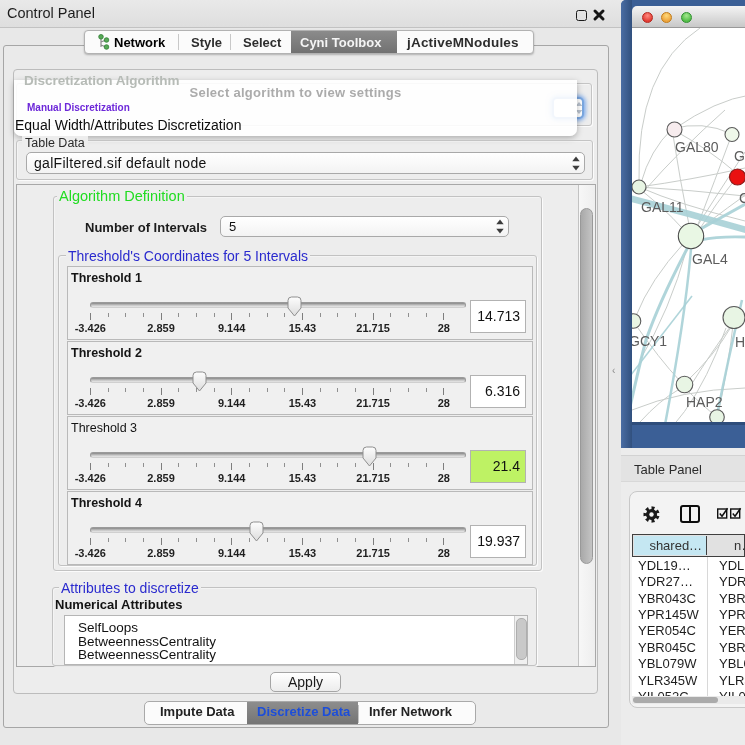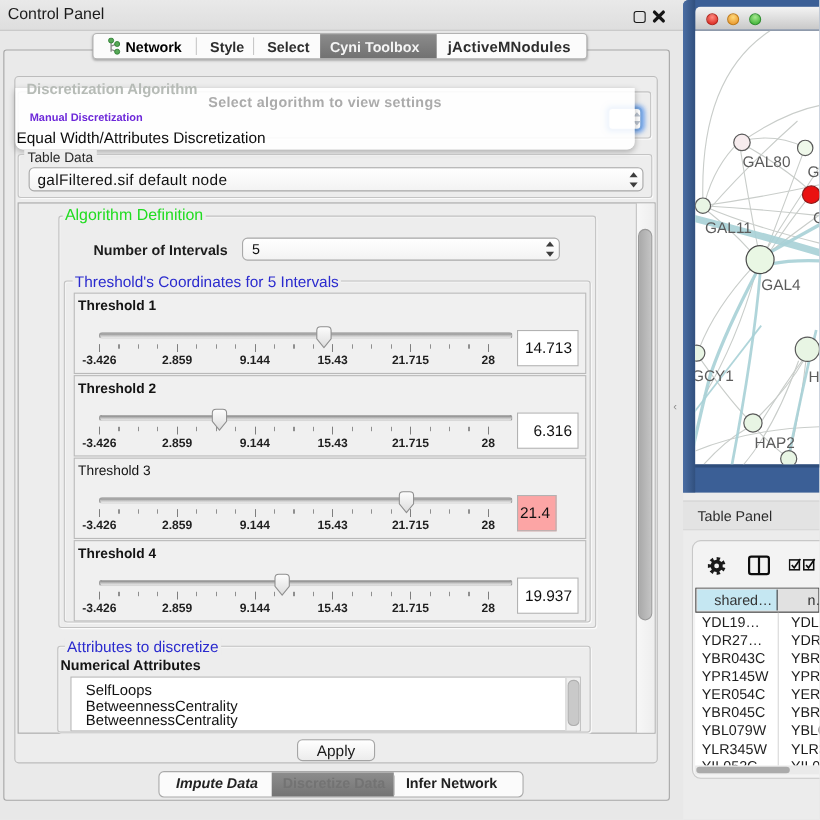--- a/index.html
+++ b/index.html
@@ -119,21 +119,21 @@
 <div class="lbl" style="left:443.8px;top:472px;transform:translateX(-50%);font-size:11px;font-weight:bold;color:#1f1f1f;">28</div>
 <svg class="abs" style="left:362.1px;top:446px;" width="15" height="21" viewBox="0 0 15 21">
 <path d="M1 4.5 Q1 1 4.5 1 L10.5 1 Q14 1 14 4.5 L14 12 L7.5 20 L1 12 Z" fill="url(#thg3)" stroke="#8f8f8f" stroke-width="1"></path>
 <defs>
       <linearGradient id="thg3" x1="0" y1="0" x2="0" y2="1">
         <stop offset="0" stop-color="#fdfdfd"></stop>
         <stop offset="1" stop-color="#dcdcdc"></stop>
       </linearGradient>
     </defs>
   </svg>
-<div class="abs" style="left:470px;top:450px;width:36px;height:33px;background:#fca5a5;border:1px solid #b2b2b2;font-size:14px;color:#111;text-align:right;line-height:31px;padding-right:5px;">21.4</div>
+<div class="abs" style="left:470px;top:450px;width:56px;height:33px;background:#bef264;border:1px solid #b2b2b2;font-size:14px;color:#111;text-align:right;line-height:31px;padding-right:5px;">21.4</div>
 <div class="abs" style="left:67px;top:491px;width:466px;height:74px;background:#f0f0f0;border:1px solid #b9b9b9;"></div>
 <div class="lbl" style="left:71px;top:496px;font-size:12.5px;font-weight:bold;color:#141414;">Threshold 4</div>
 <div class="abs" style="left:90px;top:527px;width:376px;height:6px;border-radius:3px;background:linear-gradient(#878787,#c6c6c6 55%,#e9e9e9);border:1px solid #9a9a9a;border-bottom-color:#d0d0d0;"></div>
 <div class="abs" style="left:90.3px;top:537.5px;width:355px;height:4.5px;background:repeating-linear-gradient(90deg,#8f8f8f 0 1px,transparent 1px 17.675px);"></div>
 <div class="abs" style="left:90.3px;top:537.5px;width:355.5px;height:7px;background:repeating-linear-gradient(90deg,#7e7e7e 0 1px,transparent 1px 70.7px);"></div>
 <div class="lbl" style="left:90.3px;top:547px;transform:translateX(-50%);font-size:11px;font-weight:bold;color:#1f1f1f;">-3.426</div>
 <div class="lbl" style="left:161.0px;top:547px;transform:translateX(-50%);font-size:11px;font-weight:bold;color:#1f1f1f;">2.859</div>
 <div class="lbl" style="left:231.7px;top:547px;transform:translateX(-50%);font-size:11px;font-weight:bold;color:#1f1f1f;">9.144</div>
 <div class="lbl" style="left:302.4px;top:547px;transform:translateX(-50%);font-size:11px;font-weight:bold;color:#1f1f1f;">15.43</div>
 <div class="lbl" style="left:373.1px;top:547px;transform:translateX(-50%);font-size:11px;font-weight:bold;color:#1f1f1f;">21.715</div>
@@ -156,22 +156,22 @@
 <div class="lbl" style="left:13px;top:17.5px;font-size:13.5px;color:#111;">BetweennessCentrality</div>
 <div class="lbl" style="left:13px;top:31px;font-size:13.5px;color:#111;">BetweennessCentrality</div>
 <div class="abs" style="left:449px;top:0;width:14px;height:50px;background:#f0f0f0;border-left:1px solid #cfcfcf;"></div>
 <div class="abs" style="left:450.5px;top:2px;width:11px;height:42px;background:#c9c9c9;border:1px solid #aeaeae;border-radius:5px;"></div>
 </div>
 <div class="abs" style="left:270px;top:672px;width:71px;height:20px;background:linear-gradient(#ffffff,#ececec);border:1px solid #a5a5a5;border-radius:5px;font-size:14px;color:#1a1a1a;text-align:center;line-height:19px;">Apply</div>
 <div class="abs" style="left:144px;top:701px;width:332px;height:24px;background:#fbfbfb;border:1px solid #a9a9a9;border-radius:5px;overflow:hidden;">
 <div class="abs" style="left:102px;top:0;width:111px;height:24px;background:linear-gradient(#8d8d8d,#727272);"></div>
 <div class="abs" style="left:213px;top:3px;width:1px;height:18px;background:#c4c4c4;"></div>
 </div>
-<div class="lbl" style="left:160px;top:703.5px;font-size:13px;font-weight:bold;color:#222;font-style:italic;">Impute Data</div>
-<div class="lbl" style="left:257px;top:703.5px;font-size:13px;font-weight:bold;color:#737373;">Discretize Data</div>
+<div class="lbl" style="left:160px;top:703.5px;font-size:13px;font-weight:bold;color:#222;">Impute Data</div>
+<div class="lbl" style="left:257px;top:703.5px;font-size:13px;font-weight:bold;color:#1d4ed8;">Discretize Data</div>
 <div class="lbl" style="left:369px;top:703.5px;font-size:13px;font-weight:bold;color:#222;">Infer Network</div>
 <div class="lbl" style="left:612px;top:365px;font-size:10px;color:#8a8a8a;">‹</div>
 <div class="abs" style="left:621px;top:0;width:124px;height:448px;background:#3b5f96;border-top-left-radius:5px;"></div>
 <div class="abs" style="left:621px;top:0;width:11px;height:448px;background:linear-gradient(90deg,#4a6da3,#31507e);border-top-left-radius:5px;"></div>
 <div class="abs" style="left:632px;top:422px;width:113px;height:3px;background:#2e4d7b;"></div>
 <div class="abs" style="left:632px;top:6px;width:113px;height:22px;background:linear-gradient(#f4f4f4,#c8c8c8);border-top-left-radius:5px;border-bottom:1px solid #999;"></div>
 <div class="abs" style="left:641.5px;top:11.8px;width:11px;height:11px;border-radius:50%;background:radial-gradient(circle at 50% 30%,#ff8a80,#e23b32 70%);border:1px solid #b3261e;"></div>
 <div class="abs" style="left:661.0px;top:11.8px;width:11px;height:11px;border-radius:50%;background:radial-gradient(circle at 50% 30%,#ffd97a,#eda33b 70%);border:1px solid #c07b17;"></div>
 <div class="abs" style="left:681.0px;top:11.8px;width:11px;height:11px;border-radius:50%;background:radial-gradient(circle at 50% 30%,#a5e88f,#52bd47 70%);border:1px solid #2f8f2f;"></div>
 <svg class="abs" style="left:632px;top:28px;background:#ffffff;" width="113" height="394" viewBox="632 28 745 394" preserveAspectRatio="xMinYMin slice">

